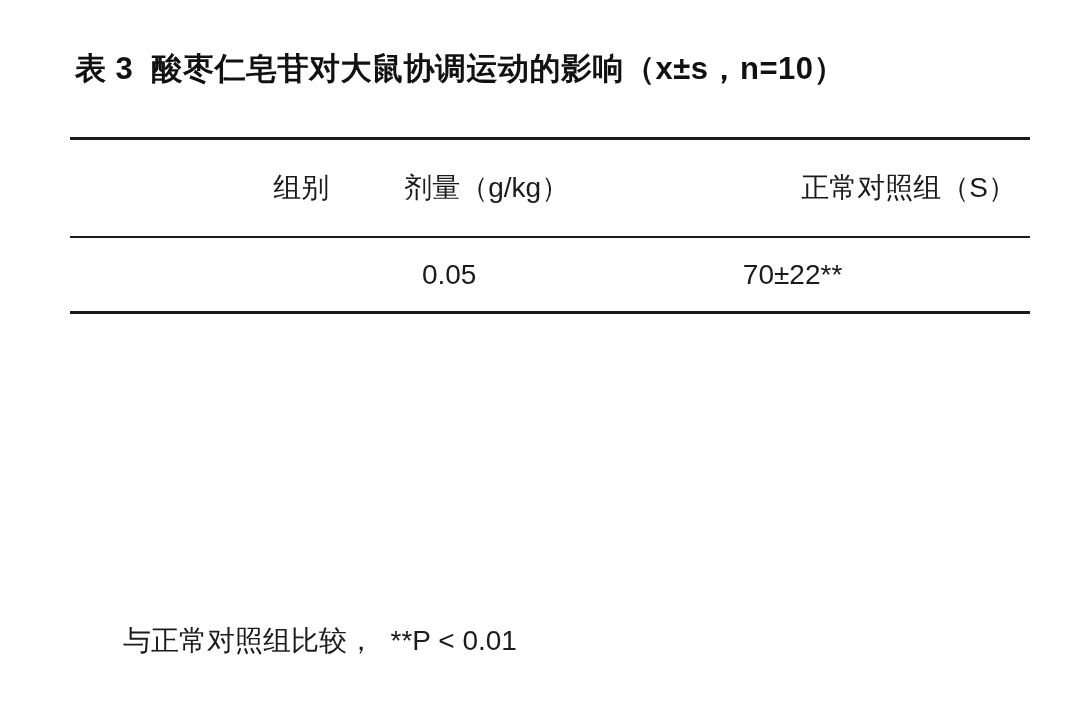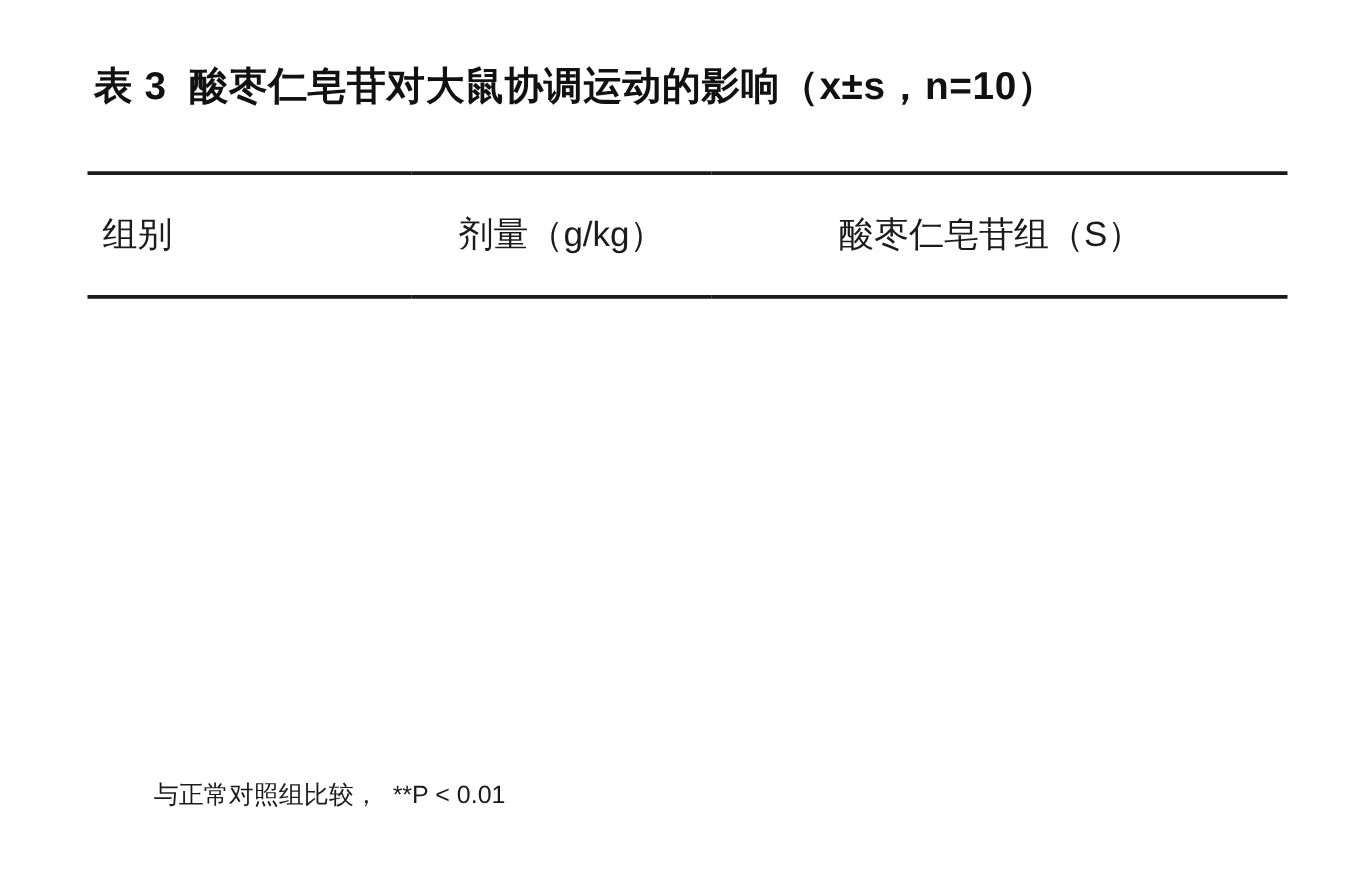--- a/index.html
+++ b/index.html
@@ -44,34 +44,35 @@
   }
   .w1 { width: 27%; }
   .w2 { width: 25%; }
   .w3 { width: 48%; }
   table.three-line thead th {
     height: 96px;
     font-weight: 400;
     border-bottom: 2px solid #1a1a1a;
     vertical-align: middle;
     padding: 0;
+    text-align: right;
   }
   table.three-line tbody td {
     height: 73px;
     vertical-align: middle;
     padding: 0;
   }
   .c1 { text-align: left; padding-left: 12px !important; }
   .c2 { text-align: center; }
   .c3 { text-align: center; padding-right: 14px !important; }
   .footnote {
     position: absolute;
     left: 123px;
     top: 622px;
-    font-size: 20px;
+    font-size: 28px;
     color: #1b1b1b;
     white-space: pre;
   }
 </style>
 </head>
 <body>
 
 <div class="page">
 
   <div class="page-title">表 3  酸枣仁皂苷对大鼠协调运动的影响（x±s，n=10）</div>
@@ -80,23 +81,28 @@
     <table class="three-line">
       <colgroup>
         <col class="w1">
           <col class="w2">
           <col class="w3">
       </colgroup>
       <thead>
         <tr>
           <th class="c1">组别</th>
           <th class="c2">剂量（g/kg）</th>
-          <th class="c3">酸枣仁皂苷组（S）</th>
+          <th class="c3">正常对照组（S）</th>
         </tr>
       </thead>
       <tbody>
+        <tr>
+          <td class="c1"></td>
+          <td class="c2">0.05</td>
+          <td class="c3">70±22**</td>
+        </tr>
       </tbody>
     </table>
   </div>
 
   <div class="footnote">与正常对照组比较，  **P &lt; 0.01</div>
 
 </div>
 
 </body></html>

